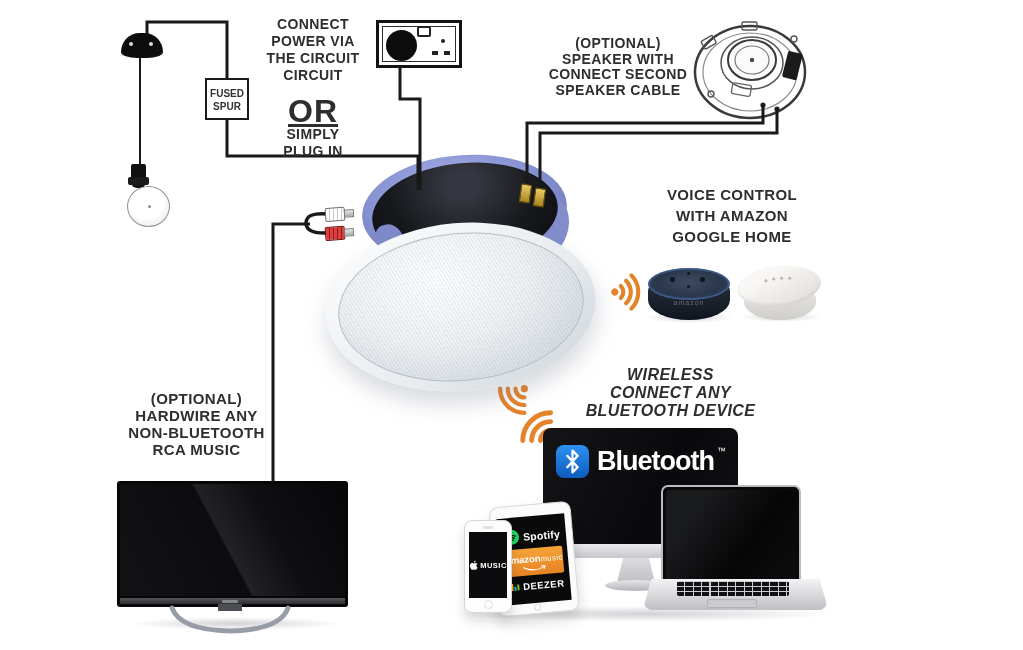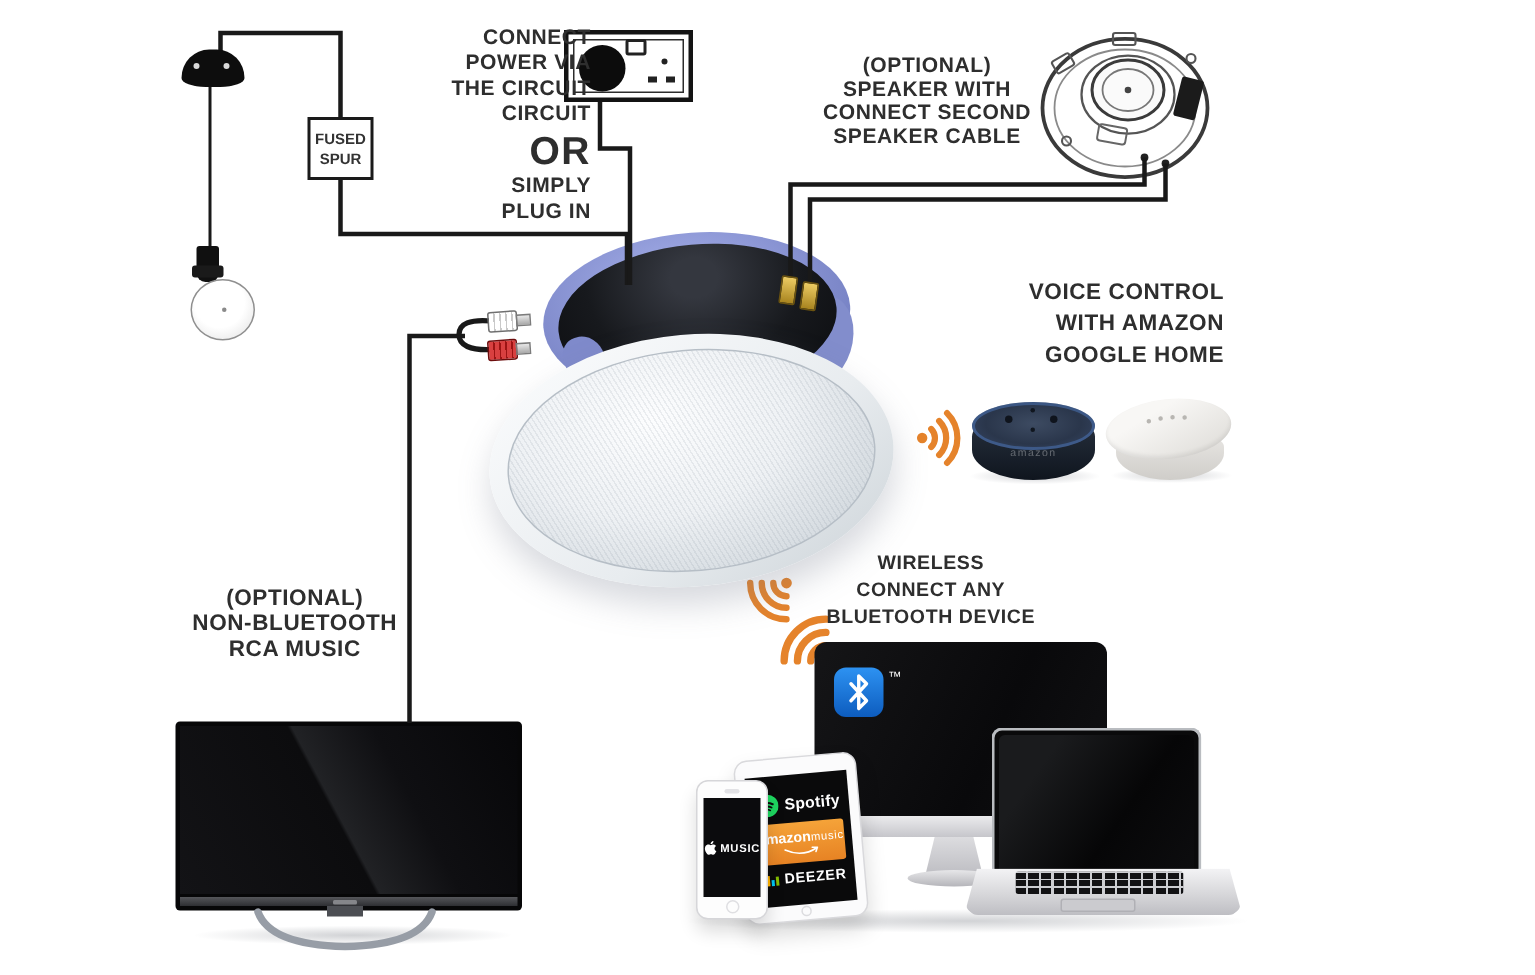--- a/index.html
+++ b/index.html
@@ -2,26 +2,26 @@
 <html><head>
 <meta charset="utf-8">
 <style>
   html,body{margin:0;padding:0;background:#fff;}
   .canvas{position:relative;width:1023px;height:650px;background:#ffffff;overflow:hidden;
           font-family:"Liberation Sans",sans-serif;color:#2d2d2d;}
   .abs{position:absolute;}
   
   .note{position:absolute;text-align:center;font-weight:bold;color:#2e2e2e;letter-spacing:.4px;z-index:8;}
   .note .ln{display:block;}
-  .note-power{left:232px;top:16px;width:162px;font-size:14px;line-height:17px;text-align:right;}
-  .note-power .or{display:block;font-size:26px;line-height:26px;margin:3px 0 2px;letter-spacing:1px;}
+  .note-power{left:232px;top:16px;width:162px;font-size:14px;line-height:17px;}
+  .note-power .or{display:block;font-size:32px;line-height:26px;margin:14px 0 2px;letter-spacing:1px;text-decoration:underline;}
   .note-spk2{left:530px;top:36px;width:176px;font-size:14px;line-height:15.5px;}
-  .note-voice{left:648px;top:184px;width:168px;font-size:15px;line-height:21px;text-align:right;}
+  .note-voice{left:648px;top:184px;width:168px;font-size:15px;line-height:21px;}
   .note-rca{left:104px;top:390px;width:185px;font-size:15px;line-height:17px;}
-  .note-wireless{left:528px;top:366px;width:185px;font-size:13px;line-height:18px;}
+  .note-wireless{left:578px;top:366px;width:185px;font-size:16px;line-height:18px;font-style:italic;}
   
   .wires{position:absolute;left:0;top:0;z-index:4;}
   .wires path{fill:none;stroke:#191919;stroke-width:3;}
   .wires .thin{stroke-width:2;}
   .wires .loop{stroke-width:3.5;}
   
   .fusedspur{left:205px;top:78px;width:44px;height:42px;background:#fff;border:2.5px solid #1a1a1a;
              z-index:5;text-align:center;font-size:10px;font-weight:bold;color:#333;line-height:12.5px;padding-top:8px;box-sizing:border-box;}
   
   .rose{left:121px;top:33px;width:42px;height:25px;background:#0d0d0d;z-index:5;
@@ -273,20 +273,21 @@
   </svg>
 
   <div class="note note-wireless">
     <span class="ln">WIRELESS</span>
     <span class="ln">CONNECT ANY</span>
     <span class="ln">BLUETOOTH DEVICE</span>
   </div>
 
   <div class="note note-rca">
     <span class="ln">(OPTIONAL)</span>
+    <span class="ln">HARDWIRE ANY</span>
     <span class="ln">NON-BLUETOOTH</span>
     <span class="ln">RCA MUSIC</span>
   </div>
 
   <div class="abs softshadow tv-shadow"></div>
   <div class="abs tv-frame">
     <div class="tv-screen"></div>
     <div class="tv-strip"></div>
     <div class="tv-logo"></div>
   </div>
@@ -295,20 +296,21 @@
     <path d="M12 4 Q20 26 70 27 Q120 26 128 4" stroke="#979da6" stroke-width="5" fill="none" stroke-linecap="round"></path>
   </svg>
 
   <div class="abs imac-screen"></div>
   <div class="abs bt-row">
     <span class="bt-badge">
       <svg width="17" height="25" viewBox="0 0 18 26">
         <path d="M9 1.5 V24.5 M9 1.5 L14.5 7 L3.5 19 M9 24.5 L14.5 19 L3.5 7" stroke="#fff" stroke-width="2.4" fill="none" stroke-linejoin="round" stroke-linecap="round"></path>
       </svg>
     </span>
+    <span class="bt-word">Bluetooth</span>
     <span class="bt-tm">™</span>
   </div>
   <div class="abs imac-chin"></div>
   <div class="abs imac-stand"></div>
   <div class="abs imac-base"></div>
 
   <div class="abs softshadow devices-shadow"></div>
   <div class="abs lap-screen">
     <div class="lap-display"></div>
   </div>

